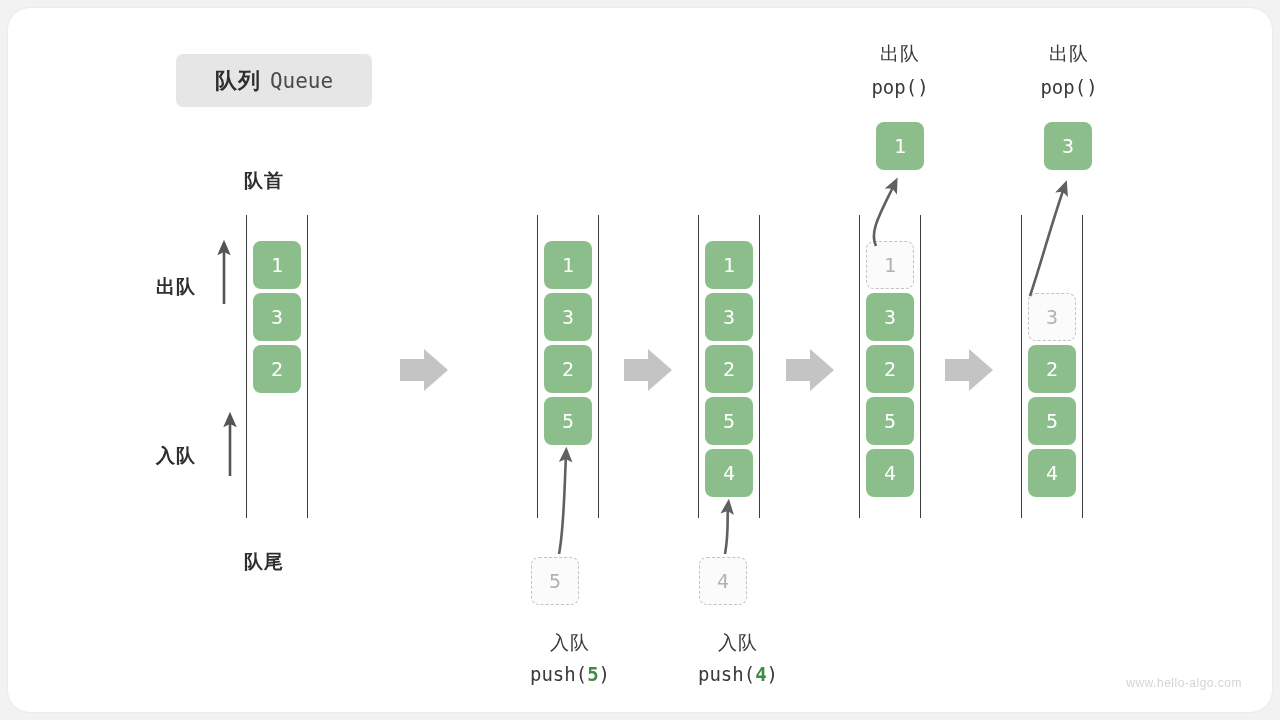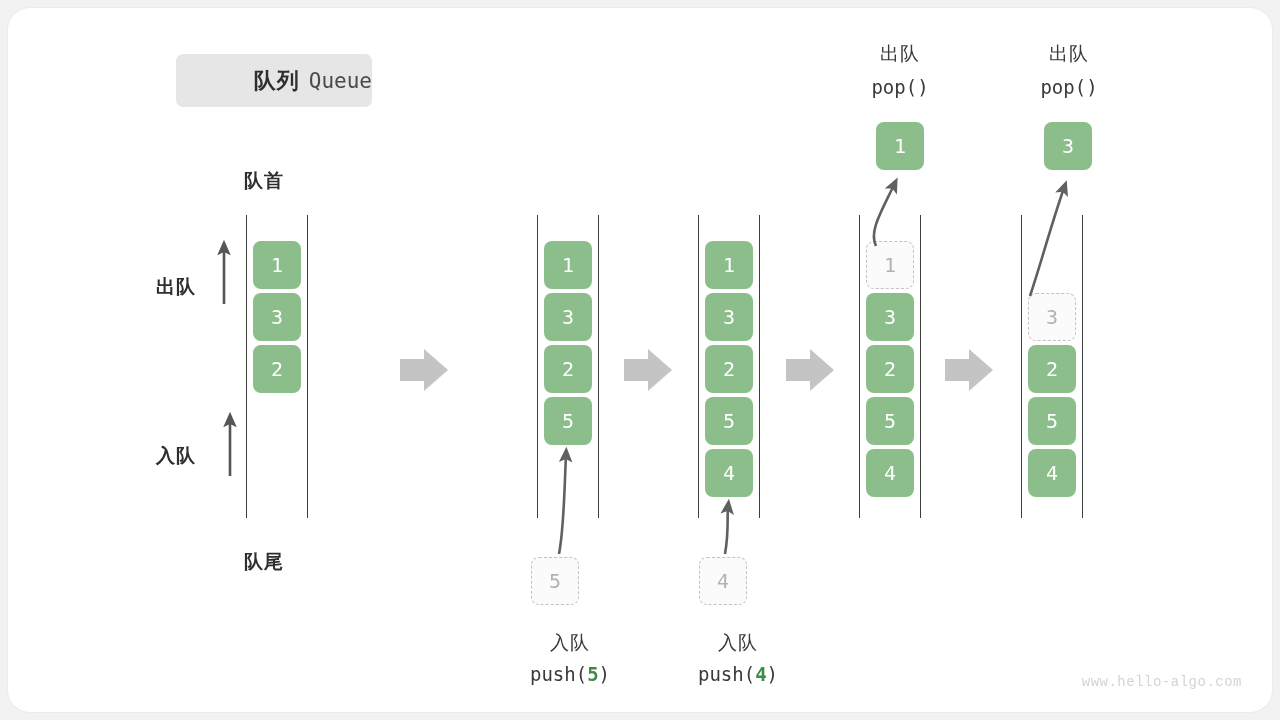--- a/index.html
+++ b/index.html
@@ -34,21 +34,21 @@
   .title-badge {
     position: absolute;
     left: 168px;
     top: 46px;
     width: 196px;
     height: 53px;
     background: #e6e6e6;
     border-radius: 7px;
     display: flex;
     align-items: center;
-    justify-content: flex-end;
+    justify-content: center;
     gap: 9px;
   }
   .title-cn {
     font-size: 22px;
     font-weight: bold;
     color: #2e2e2e;
     letter-spacing: 1px;
   }
   .title-en {
     font-family: "DejaVu Sans Mono", "Liberation Mono", monospace;
@@ -142,22 +142,22 @@
     top: 0;
     width: 1280px;
     height: 720px;
     pointer-events: none;
   }
 
   .watermark {
     position: absolute;
     right: 30px;
     bottom: 22px;
-    font-family: Liberation Mono, monospace;
-    font-size: 14px;
+    font-family: Liberation Sans, sans-serif;
+    font-size: 12px;
     color: #d4d4d4;
     letter-spacing: 0.5px;
   }
 </style>
 </head>
 <body>
 
 <div id="canvas">
   <div class="card">
 

